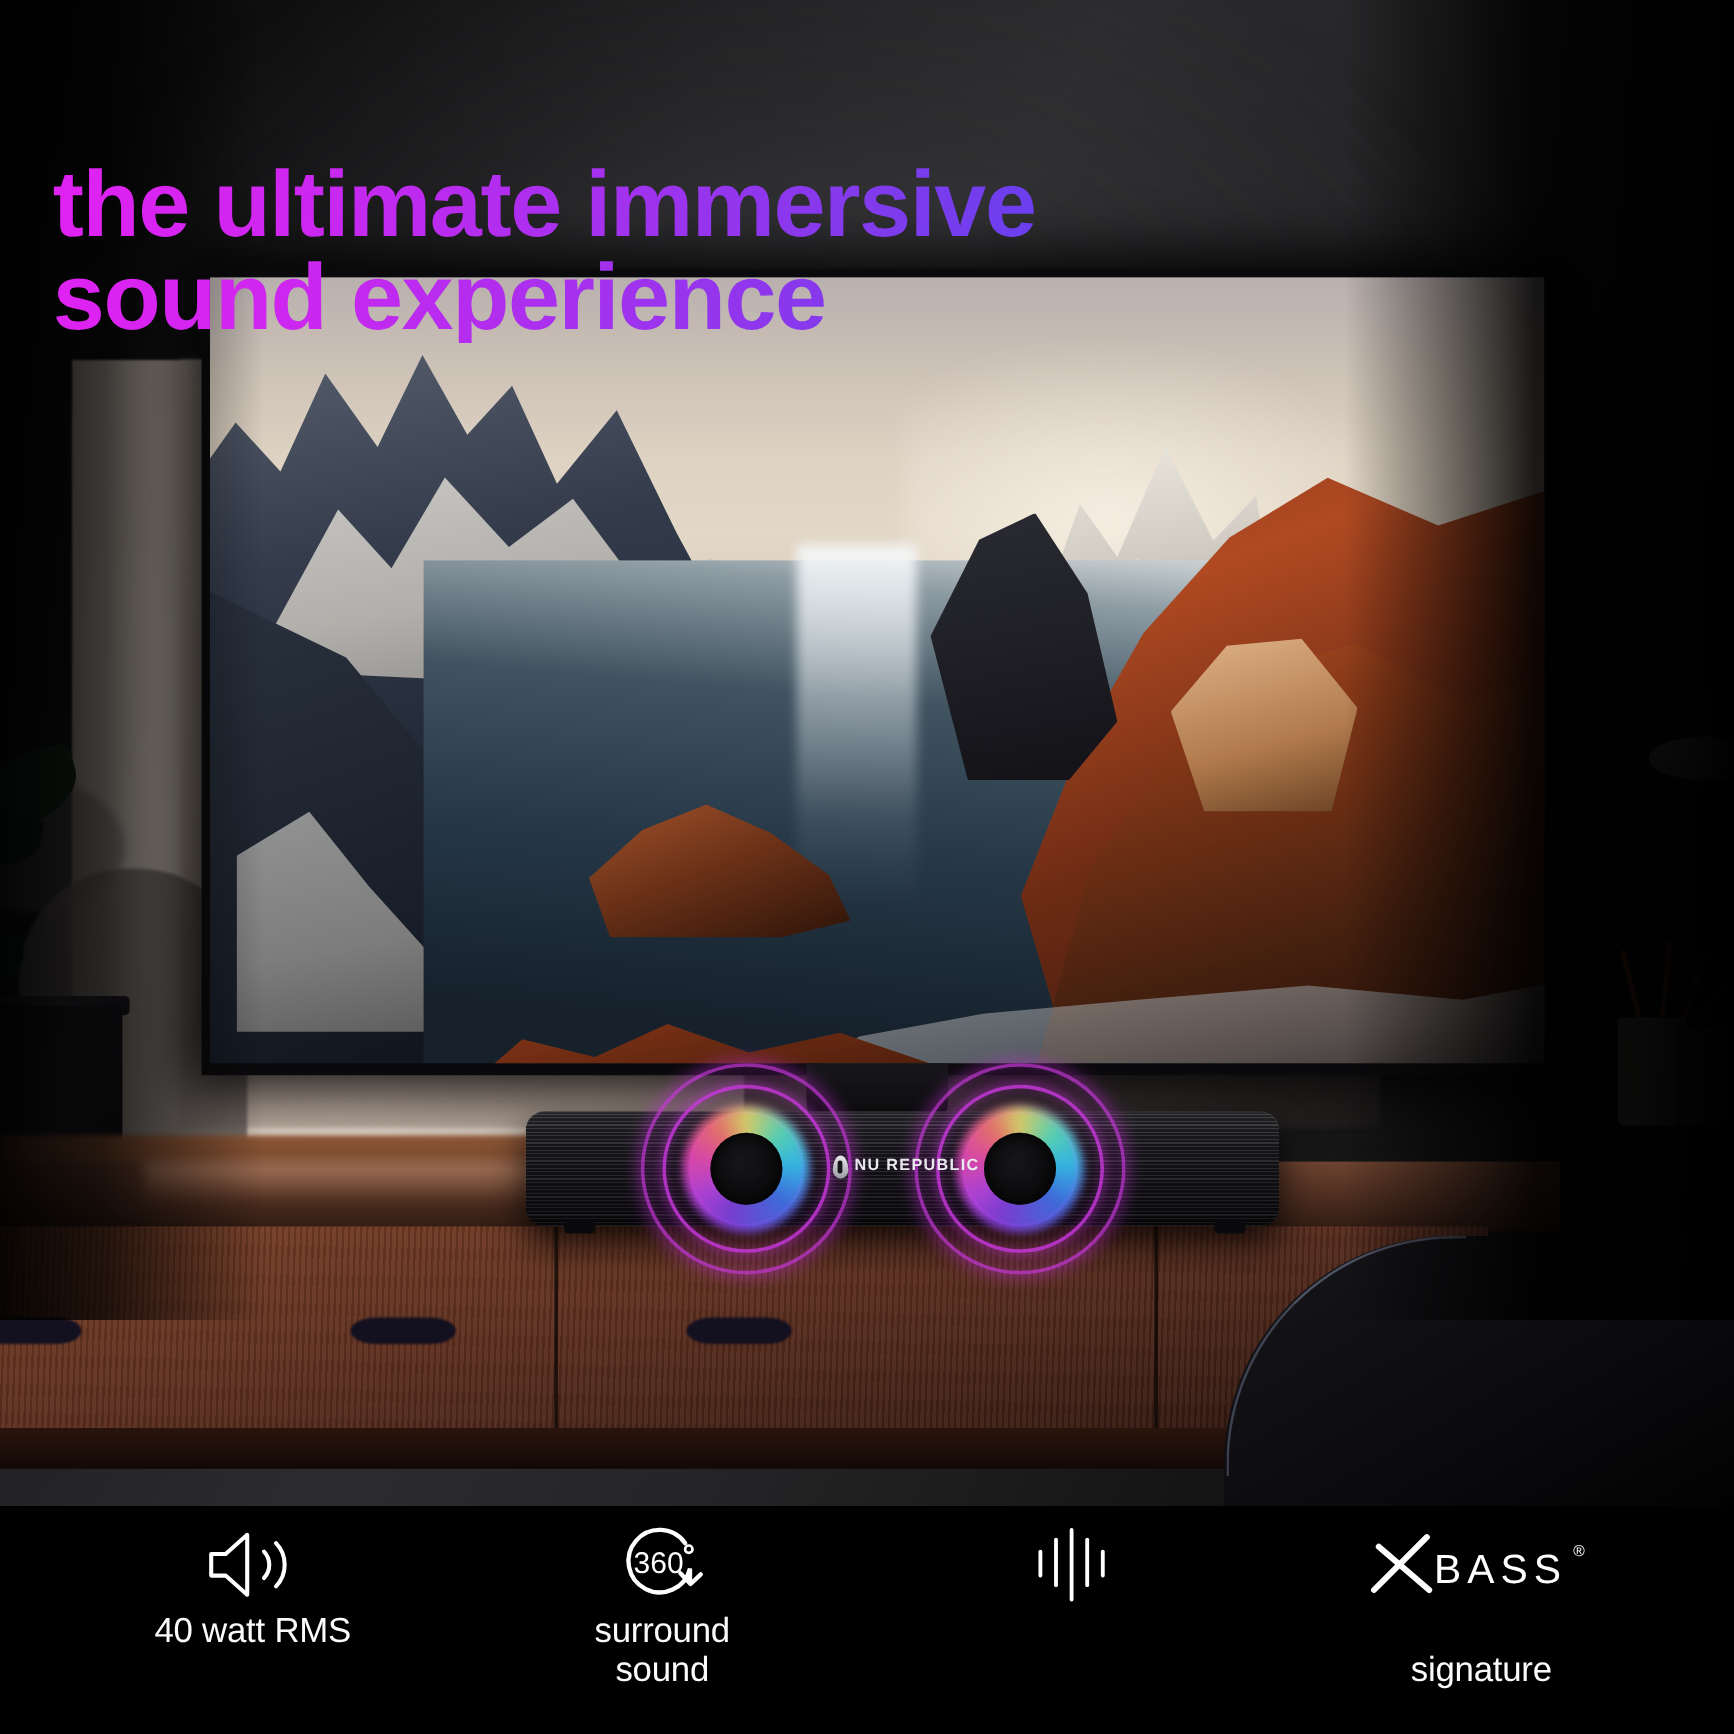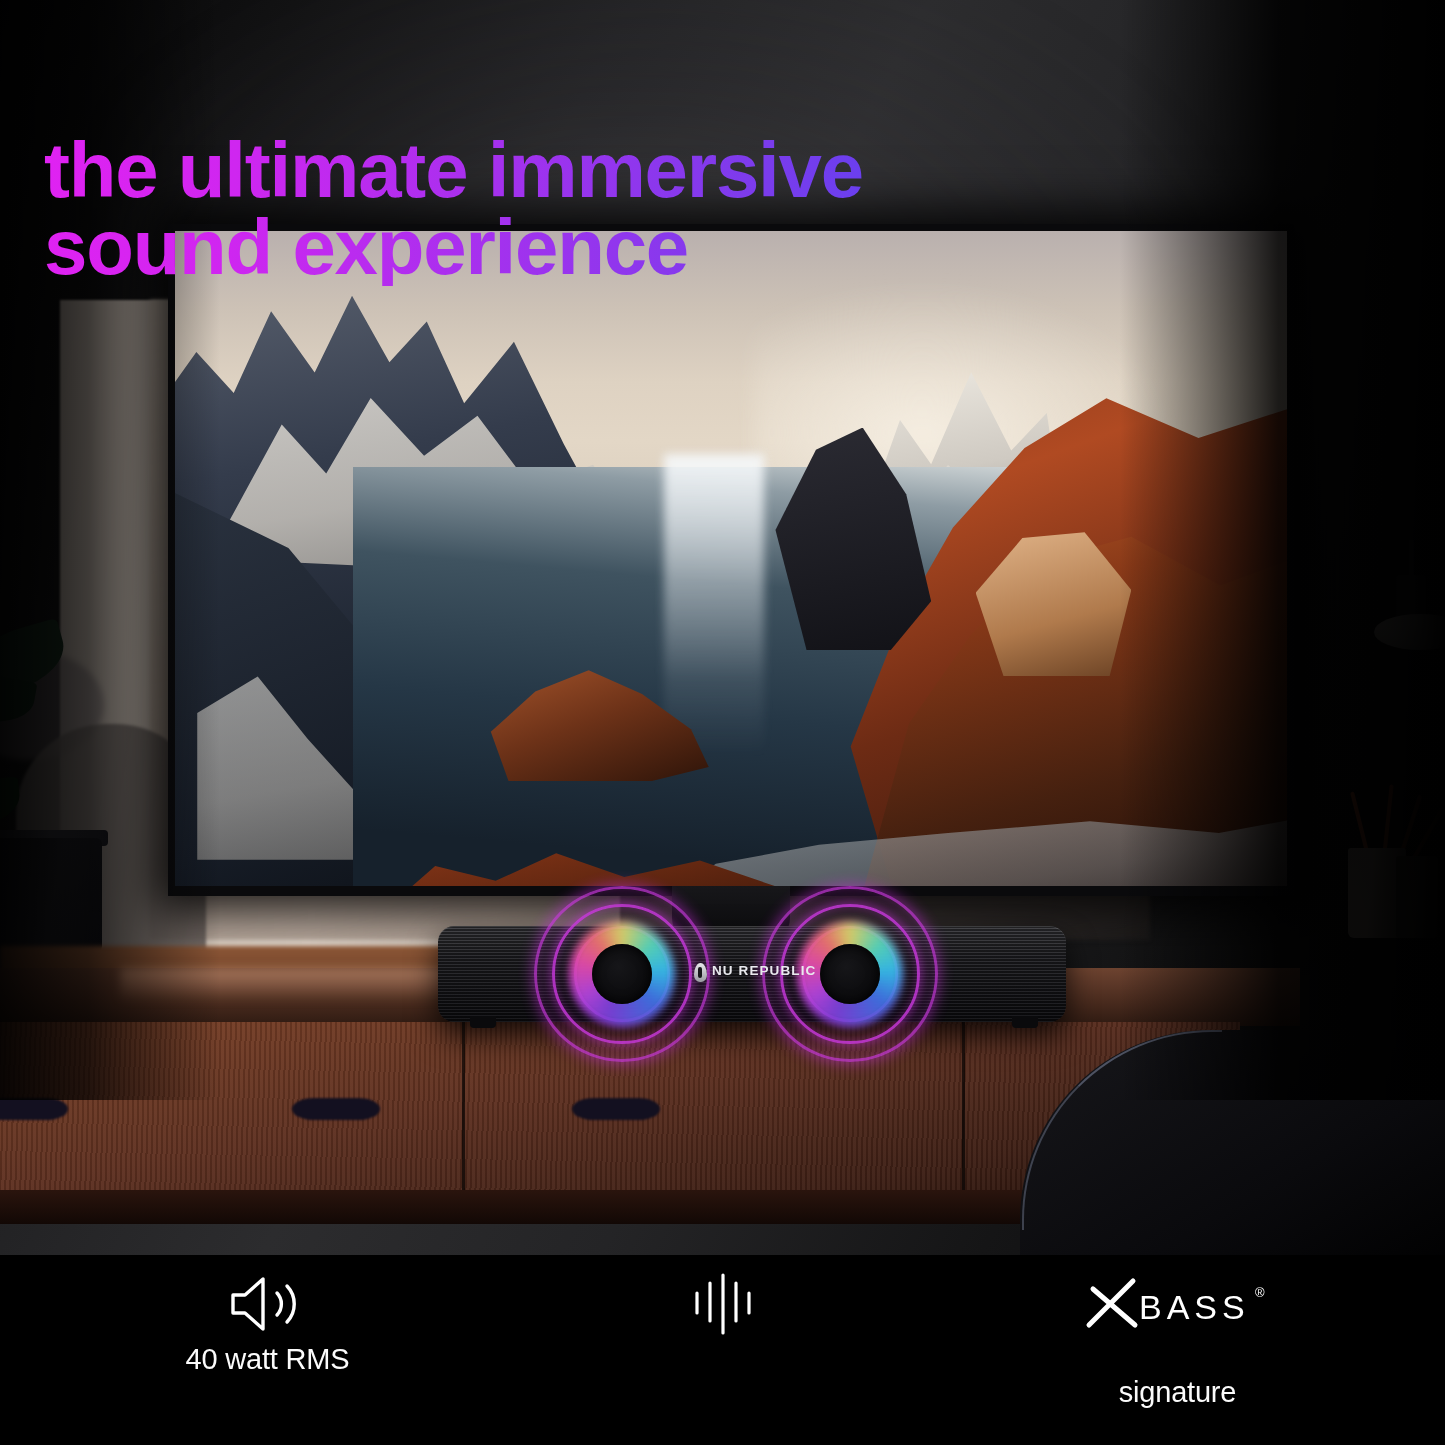--- a/index.html
+++ b/index.html
@@ -531,20 +531,32 @@
         <svg width="86" height="62" viewBox="0 0 86 62" fill="none" stroke="#ffffff" stroke-width="3.4" stroke-linecap="round" stroke-linejoin="round">
           <path d="M8 22 H20 L38 6 V56 L20 40 H8 Z"></path>
           <path d="M52 20 a16 16 0 0 1 0 22"></path>
           <path d="M62 13 a26 26 0 0 1 0 36"></path>
           <path d="M72 7 a35 35 0 0 1 0 48" opacity="0"></path>
         </svg>
       </div>
       <div class="feature-label">40 watt RMS</div>
     </div>
 
+    <div class="feature">
+      <div class="feature-icon">
+        <svg width="76" height="66" viewBox="0 0 76 66" fill="none">
+          <path d="M57 15 A26 26 0 1 0 61 36 L61 47" stroke="#ffffff" stroke-width="3.6" stroke-linecap="round" fill="none"></path>
+          <path d="M53 40 L61.5 49 L70 41" stroke="#ffffff" stroke-width="3.6" stroke-linecap="round" stroke-linejoin="round" fill="none"></path>
+          <text x="14" y="40" font-family="Liberation Sans, sans-serif" font-size="25" font-weight="400" fill="#ffffff">360</text>
+          <circle cx="60" cy="20" r="3.1" stroke="#ffffff" stroke-width="2.2" fill="none"></circle>
+        </svg>
+      </div>
+      <div class="feature-label">surround
+sound</div>
+    </div>
 
     <div class="feature">
       <div class="feature-icon">
         <svg width="80" height="66" viewBox="0 0 80 66" stroke="#ffffff" stroke-width="3.2" stroke-linecap="round">
           <line x1="14" y1="22" x2="14" y2="42"></line>
           <line x1="27" y1="12" x2="27" y2="50"></line>
           <line x1="40" y1="4" x2="40" y2="62"></line>
           <line x1="53" y1="12" x2="53" y2="50"></line>
           <line x1="66" y1="22" x2="66" y2="42"></line>
         </svg>

